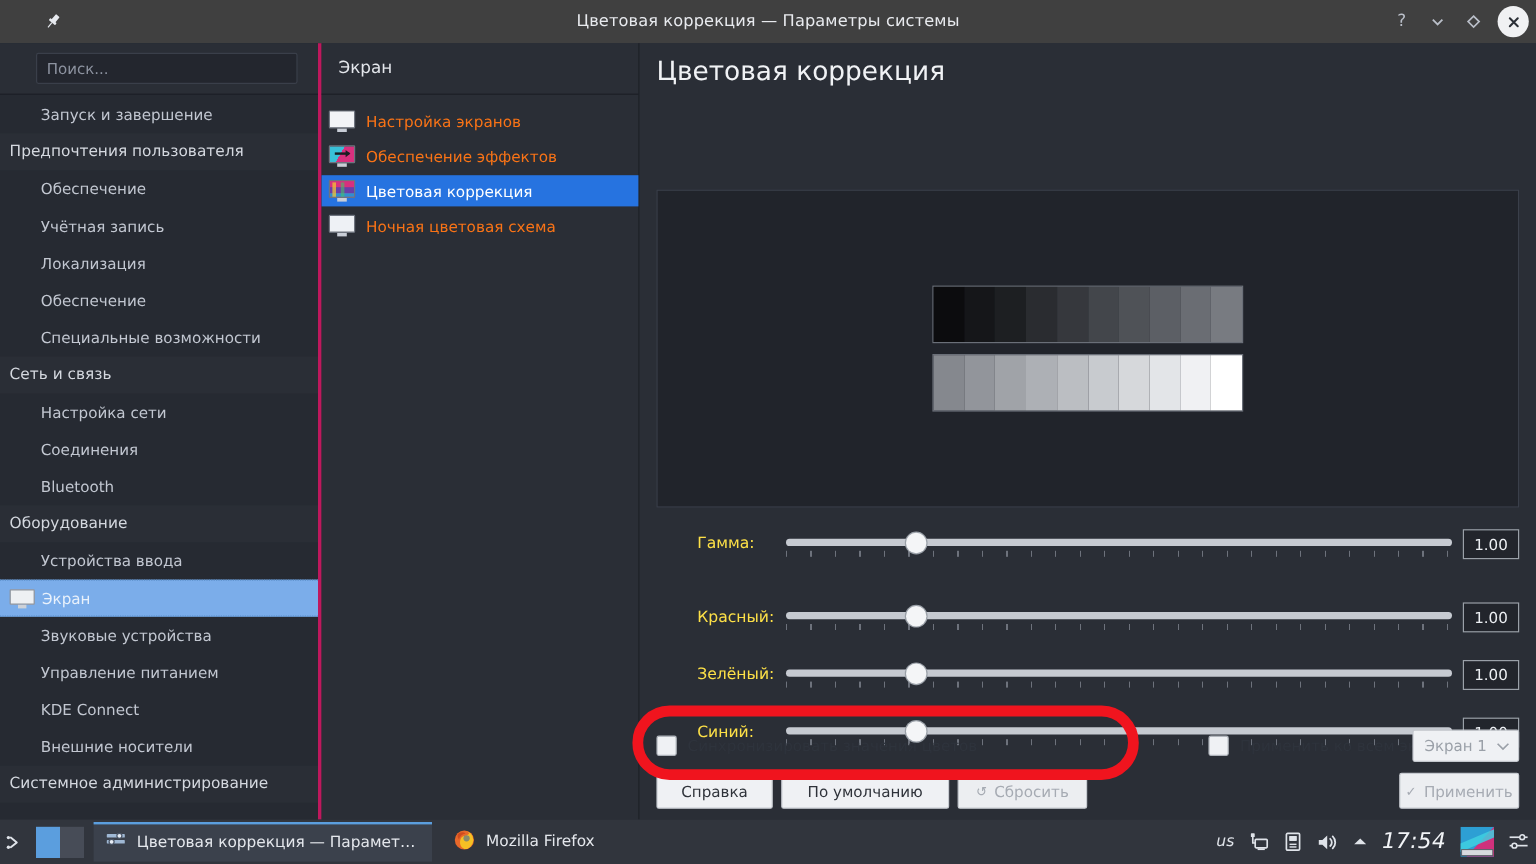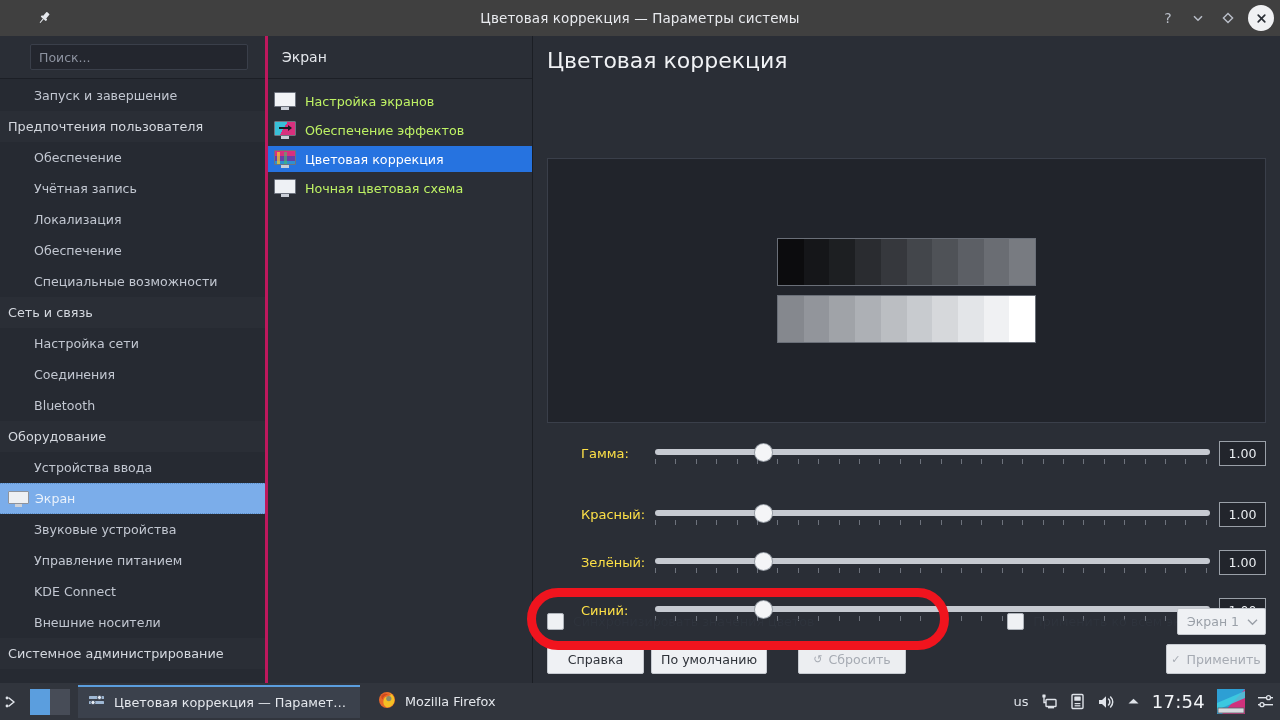--- a/index.html
+++ b/index.html
@@ -89,21 +89,21 @@
     background:#2a2e36;
     border-right:1px solid #1b1e24;
   }
   .mid-header {
     height:43px; display:flex; align-items:center; padding-left:14px;
     font-size:14px; color:#e4e7ec;
     border-bottom:1px solid #1c1f26;
   }
   .mid-item {
     height:26px; display:flex; align-items:center; gap:9px;
-    padding-left:6px; font-size:12.7px; color:#bef264;
+    padding-left:6px; font-size:12.7px; color:#f97316;
     margin-top:3px;
   }
   .mid-item.selected { background:#2673e0; color:#ffffff; }
   .icon20 { width:22px; height:19px; position:relative; flex:0 0 auto; }
   .icon20 .mon-body { width:22px; height:15px; border-radius:1px; overflow:hidden; position:relative;
                       border:1px solid #6e747f; background:#f2f4f7; }
   .icon20 .mon-foot { width:8px; height:3px; background:#c9ced7; margin:0 auto; }
 
   
   .content {
@@ -192,21 +192,21 @@
   .tb-pager { width:40px; height:26px; margin-left:4px; display:flex; }
   .pg { width:20px; height:26px; }
   .pg.a { background:#5b9ede; }
   .pg.b { background:#474c57; }
   .task {
     height:33px; display:flex; align-items:center; gap:9px;
     padding:0 14px 0 10px; margin-left:8px;
     font-size:12.8px; color:#e4e7ec;
   }
   .task.active { background:#3b414c; border-top:2px solid #5b9ede; }
-  .tray { position:absolute; right:6px; top:0; height:37px; display:flex; align-items:center; gap:12px; }
+  .tray { position:absolute; right:6px; top:0; height:37px; display:flex; align-items:center; gap:12px;font-style:italic; }
   .tray-item { display:flex; align-items:center; justify-content:center; color:#dfe3e9; font-size:12px; }
   .clock { font-size:18px; color:#f2f4f7; letter-spacing:0.3px; }
 </style>
 </head>
 <body>
 
 <div id="root">
   <div class="desktop-bg"></div>
   <div class="behind-sliver"></div>
 
@@ -446,21 +446,21 @@
                 <path d="M1 1.8 L5.5 6.2 L10 1.8" fill="none" stroke="#9aa0a8" stroke-width="1.4"></path>
               </svg>
           </span>
         </div>
       </div>
 
       <div class="btn-row" id="btn-row">
           <div class="btn" style="left: 0px; width: 97px;">
             <span>Справка</span>
           </div>
-          <div class="btn" style="left: 104px; width: 116px;">
+          <div class="btn" style="left: 104px; width: 140px;">
             <span>По умолчанию</span>
           </div>
           <div class="btn disabled" style="left: 251px; width: 108px;">
             <span class="gl">↺</span>
             <span>Сбросить</span>
           </div>
           <div class="btn disabled" style="left: 619px; width: 100px;">
             <span class="gl">✓</span>
             <span>Применить</span>
           </div>

